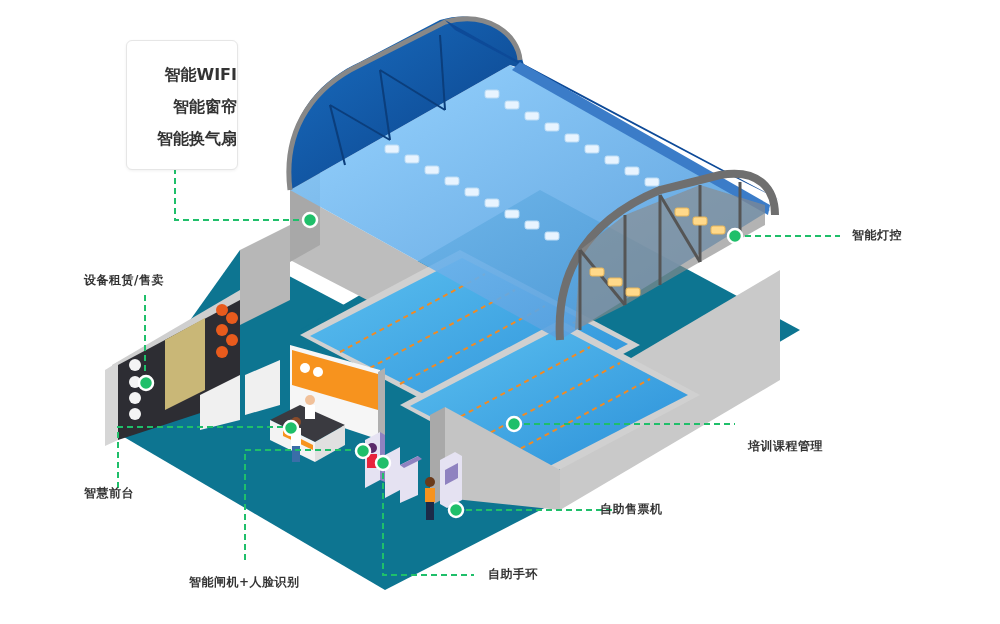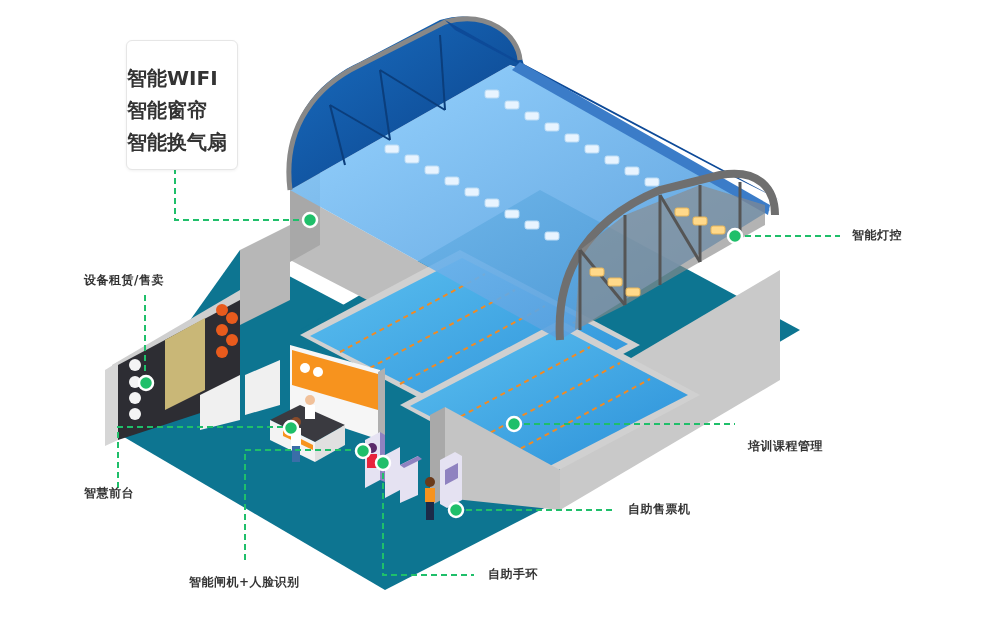--- a/index.html
+++ b/index.html
@@ -4,22 +4,22 @@
 <style>
   html, body { margin: 0; padding: 0; background: #ffffff; }
   body { width: 1000px; height: 624px; position: relative; overflow: hidden;
          font-family: "DejaVu Sans", "Liberation Sans", sans-serif; }
   #scene { position: absolute; left: 0; top: 0; width: 1000px; height: 624px; }
   .label { position: absolute; font-size: 12px; font-weight: bold; color: #333333;
            white-space: nowrap; letter-spacing: 0.5px; }
   .infobox { position: absolute; left: 126px; top: 40px; width: 110px; height: 128px;
              background: #ffffff; border: 1px solid #e6e6e6; border-radius: 6px;
              box-shadow: 0 1px 3px rgba(0,0,0,0.06); }
-  .infobox .line { position: absolute; left: 0; width: 110px; text-align: left;
-                   font-size: 20px; font-weight: bold; color: #333333; }
+  .infobox .line { position: absolute; left: 0; width: 110px; text-align: right;
+                   font-size: 16px; font-weight: bold; color: #333333; }
 </style>
 </head>
 <body>
 
 <svg id="scene" viewBox="0 0 1000 624" xmlns="http://www.w3.org/2000/svg">
   <defs>
     <linearGradient id="roofGrad" x1="0" y1="0" x2="1" y2="1">
       <stop offset="0" stop-color="#1a6fc2"></stop>
       <stop offset="1" stop-color="#0a3f86"></stop>
     </linearGradient>
@@ -211,15 +211,15 @@
 <div class="infobox">
   <div class="line" style="top:24px;">智能WIFI</div>
   <div class="line" style="top:56px;">智能窗帘</div>
   <div class="line" style="top:88px;">智能换气扇</div>
 </div>
 
 <div class="label" style="left:852px; top:227px;">智能灯控</div>
 <div class="label" style="left:84px; top:272px;">设备租赁/售卖</div>
 <div class="label" style="left:748px; top:438px;">培训课程管理</div>
 <div class="label" style="left:84px; top:485px;">智慧前台</div>
-<div class="label" style="left:628px; top:501px;">自助售票机</div>
+<div class="label" style="left:600px; top:501px;">自助售票机</div>
 <div class="label" style="left:189px; top:574px;">智能闸机+人脸识别</div>
 <div class="label" style="left:488px; top:566px;">自助手环</div>
 
 </body></html>

